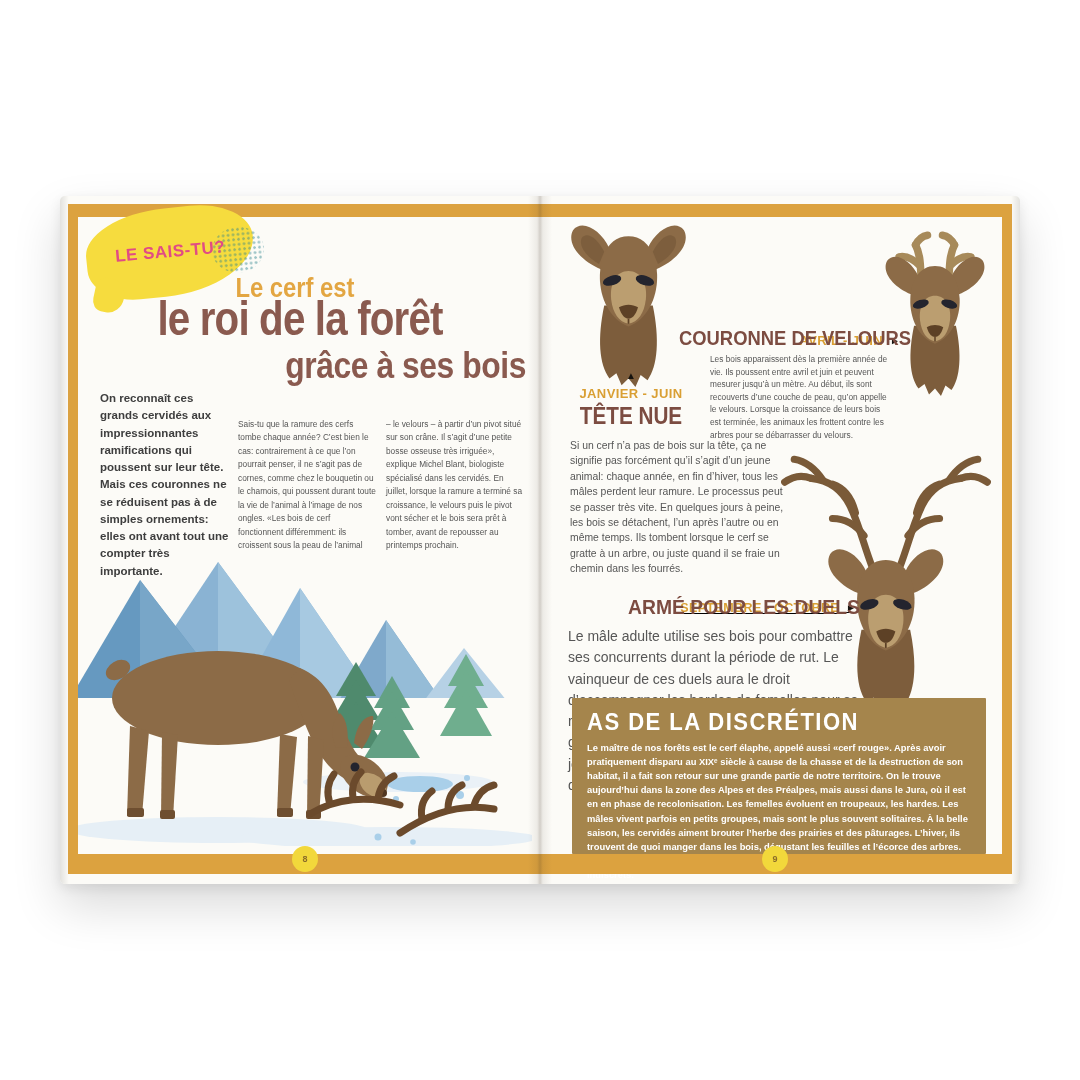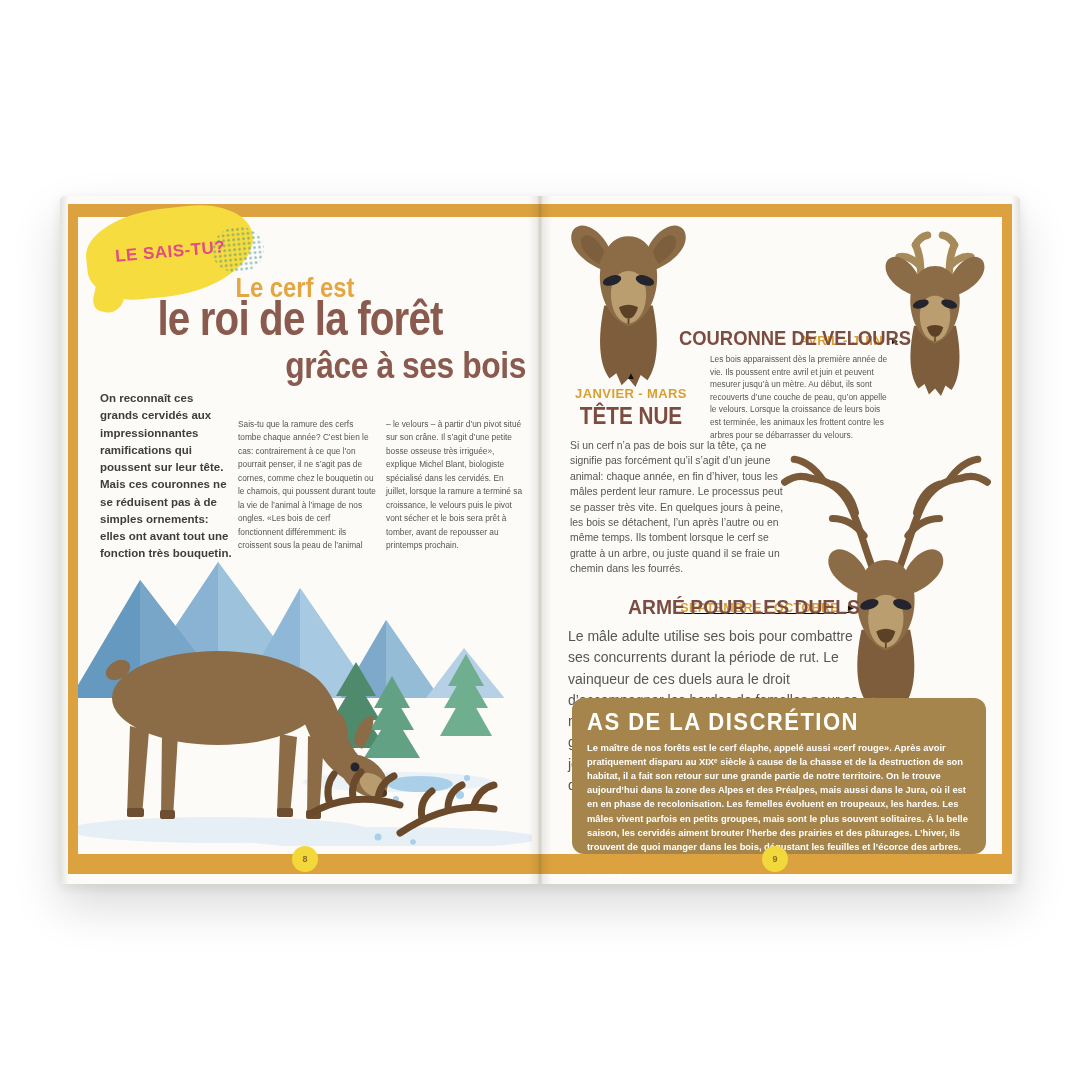--- a/index.html
+++ b/index.html
@@ -65,21 +65,21 @@
   .row-label{position:absolute;display:flex;align-items:center;justify-content:flex-end;gap:7px;z-index:4;margin-top:20px;}
   .row-1{left:180px;top:117px;width:180px;}
   .row-2{left:44px;top:385px;width:272px;text-decoration:underline;}
   .row-2 .period{font-size:12.5px;}
   .pointer-right{font-size:10px;color:#15120e;line-height:1;}
   .title-1{position:absolute;left:110px;top:131px;width:290px;text-align:center;z-index:4;font-size:20px;transform:scaleX(.92);}
   .body-1{left:170px;top:157px;width:182px;font-size:8.3px;line-height:1.52;}
   .title-2{position:absolute;left:58px;top:399px;width:292px;text-align:center;z-index:4;font-size:21px;transform:scaleX(.92);}
   .body-2{left:28px;top:430px;width:296px;font-size:14px;line-height:1.52;}
 
-  .infobox{position:absolute;left:32px;top:502px;width:414px;height:156px;z-index:4;background:#a5854c;border-radius:12px;
+  .infobox{position:absolute;left:32px;top:502px;width:414px;height:156px;z-index:4;background:#a5854c;border-radius:1px;
            padding:11px 15px;box-sizing:border-box;color:#ffffff;}
   .infobox-title{font-size:23px;font-weight:bold;letter-spacing:1.5px;transform:scaleX(.96);transform-origin:left;}
   .infobox-body{margin-top:5px;font-size:9.4px;font-weight:bold;line-height:1.5;}
 </style>
 </head>
 <body>
 
 <div class="canvas">
   <div class="spread">
 
@@ -87,21 +87,21 @@
       <div class="gold-frame"></div>
 
       <div class="badge">
         <span class="badge-label">LE SAIS-TU?</span>
       </div>
 
       <div class="kicker">Le cerf est</div>
       <div class="big-title">le roi de la forêt</div>
       <div class="sub-title">grâce à ses bois</div>
 
-      <div class="intro">On reconnaît ces grands cervidés aux impressionnantes ramifications qui poussent sur leur tête. Mais ces couronnes ne se réduisent pas à de simples ornements: elles ont avant tout une fonction très bouquetin.</div>
+      <div class="intro">On reconnaît ces grands cervidés aux impressionnantes ramifications qui poussent sur leur tête. Mais ces couronnes ne se réduisent pas à de simples ornements: elles ont avant tout une compter très importante.</div>
 
       <div class="cols">
         <div class="col">Sais-tu que la ramure des cerfs tombe chaque année? C’est bien le cas: contrairement à ce que l’on pourrait penser, il ne s’agit pas de cornes, comme chez le bouquetin ou le chamois, qui poussent durant toute la vie de l’animal à l’image de nos ongles. «Les bois de cerf fonctionnent différemment: ils croissent sous la peau de l’animal</div>
         <div class="col">– le velours – à partir d’un pivot situé sur son crâne. Il s’agit d’une petite bosse osseuse très irriguée», explique Michel Blant, biologiste spécialisé dans les cervidés. En juillet, lorsque la ramure a terminé sa croissance, le velours puis le pivot vont sécher et le bois sera prêt à tomber, avant de repousser au printemps prochain.</div>
       </div>
 
       <svg class="scene" viewBox="0 0 464 296">
 
         <g>
           <polygon points="58,150 150,12 252,150" fill="#8ab3d3"></polygon>
@@ -196,21 +196,21 @@
         <path d="M114,60 C128,52 138,40 134,30 C128,22 116,30 108,46 Z" fill="#6e5134" opacity=".5"></path>
         <path d="M80,28 C100,28 112,46 113,72 C114,98 102,124 80,132 C58,124 46,98 47,72 C48,46 60,28 80,28 Z" fill="#8c6b47"></path>
         <path d="M80,68 C94,68 102,82 100,101 C98,117 91,127 80,129 C69,127 62,117 60,101 C58,82 66,68 80,68 Z" fill="#bb9e70"></path>
         <ellipse cx="61" cy="79" rx="11" ry="5.5" transform="rotate(-17 61 79)" fill="#23242e"></ellipse>
         <ellipse cx="99" cy="79" rx="11" ry="5.5" transform="rotate(17 99 79)" fill="#23242e"></ellipse>
         <path d="M69,110 C76,106 84,106 91,110 C88,120 84,123 80,123 C76,123 72,120 69,110 Z" fill="#5d4126"></path>
         <path d="M80,123 L80,129" stroke="#5d4126" stroke-width="2"></path>
       </svg>
 
       <div class="pointer-up">▲</div>
-      <div class="period period-center">JANVIER - MARS</div>
+      <div class="period period-center">JANVIER - JUIN</div>
       <div class="sectitle title-0">TÊTE NUE</div>
       <div class="body-sec body-0">Si un cerf n’a pas de bois sur la tête, ça ne signifie pas forcément qu’il s’agit d’un jeune animal: chaque année, en fin d’hiver, tous les mâles perdent leur ramure. Le processus peut se passer très vite. En quelques jours à peine, les bois se détachent, l’un après l’autre ou en même temps. Ils tombent lorsque le cerf se gratte à un arbre, ou juste quand il se fraie un chemin dans les fourrés.</div>
 
       <svg class="svg-buck" viewBox="0 0 160 230">
         <g fill="none" stroke="#a78a5a" stroke-width="10" stroke-linecap="round">
           <path d="M62,70 C60,52 62,36 54,20"></path>
           <path d="M60,48 C50,38 42,34 32,36"></path>
           <path d="M54,20 C58,12 64,8 70,7"></path>
           <path d="M98,70 C100,52 98,36 106,20"></path>
           <path d="M100,48 C110,38 118,34 128,36"></path>

